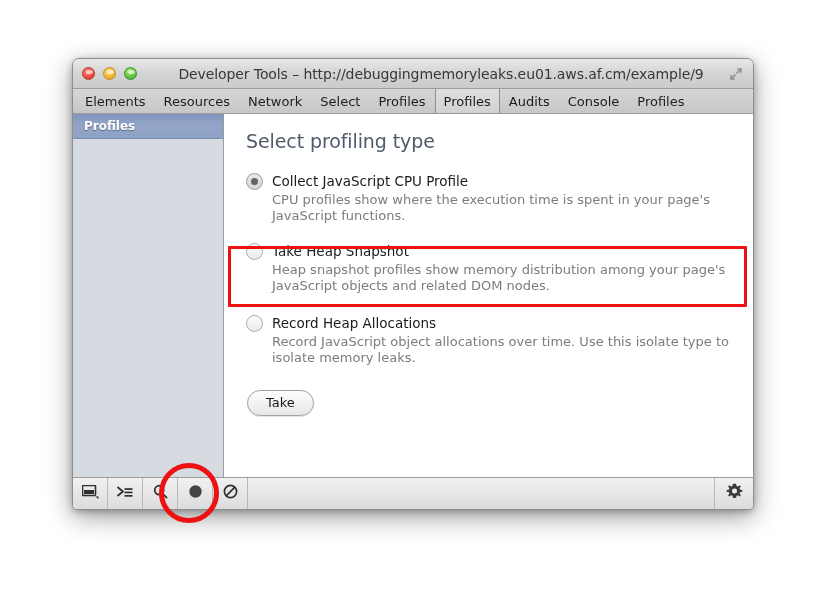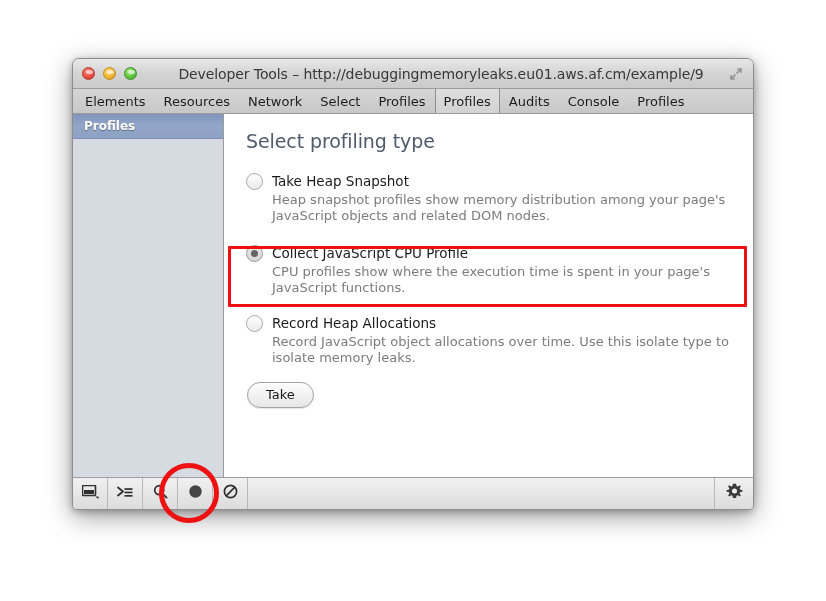--- a/index.html
+++ b/index.html
@@ -328,39 +328,39 @@
     <div class="body-row">
 
       <div class="sidebar">
         <div class="sidebar-item">Profiles</div>
       </div>
 
       <div class="panel">
         <h1 class="panel-title">Select profiling type</h1>
 
         
+        <div class="option">
+          <div class="option-head">
+            <div class="radio checked"></div>
+            <div class="option-label">Collect JavaScript CPU Profile</div>
+          </div>
+          <div class="option-desc">CPU profiles show where the execution time is spent in your page's JavaScript functions.</div>
+        </div>
+
+        
         <div class="option" style="margin-bottom:20px;">
           <div class="option-head">
             <div class="radio"></div>
             <div class="option-label">Take Heap Snapshot</div>
           </div>
           <div class="option-desc">Heap snapshot profiles show memory distribution among your page's JavaScript objects and related DOM nodes.</div>
         </div>
 
         
-        <div class="option">
-          <div class="option-head">
-            <div class="radio checked"></div>
-            <div class="option-label">Collect JavaScript CPU Profile</div>
-          </div>
-          <div class="option-desc">CPU profiles show where the execution time is spent in your page's JavaScript functions.</div>
-        </div>
-
-        
-        <div class="option" style="margin-bottom:0;">
+        <div class="option" style="margin-bottom:8px;">
           <div class="option-head">
             <div class="radio"></div>
             <div class="option-label">Record Heap Allocations</div>
           </div>
           <div class="option-desc">Record JavaScript object allocations over time. Use this isolate type to isolate memory leaks.</div>
         </div>
 
         <div class="start-button">Take</div>
       </div>
     </div>

